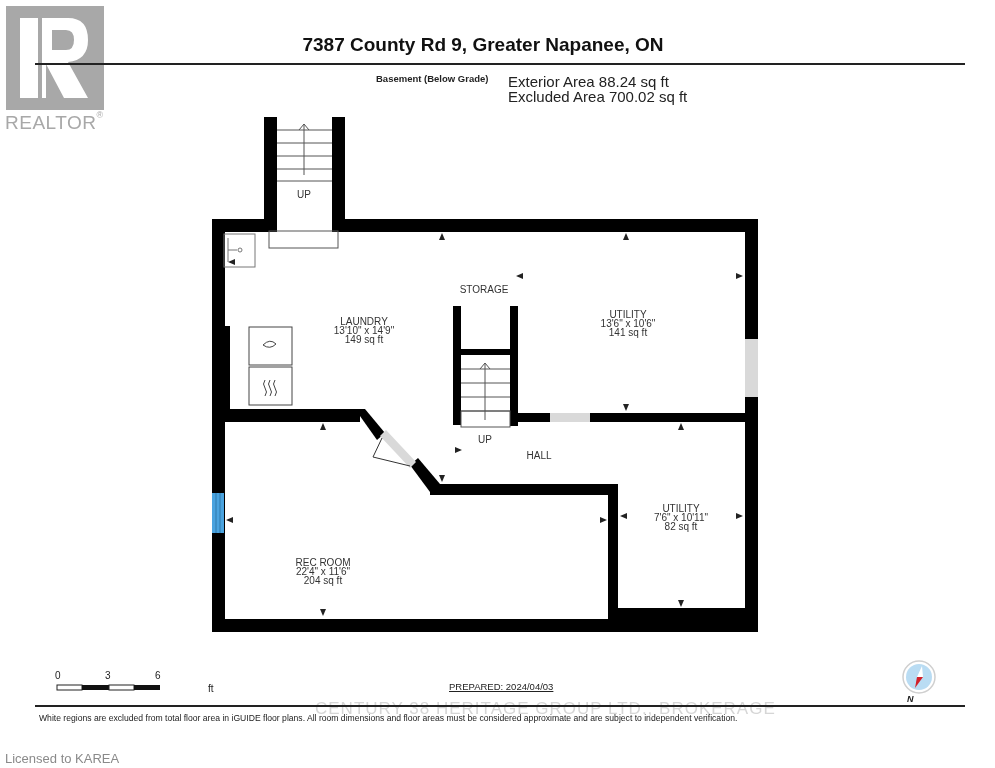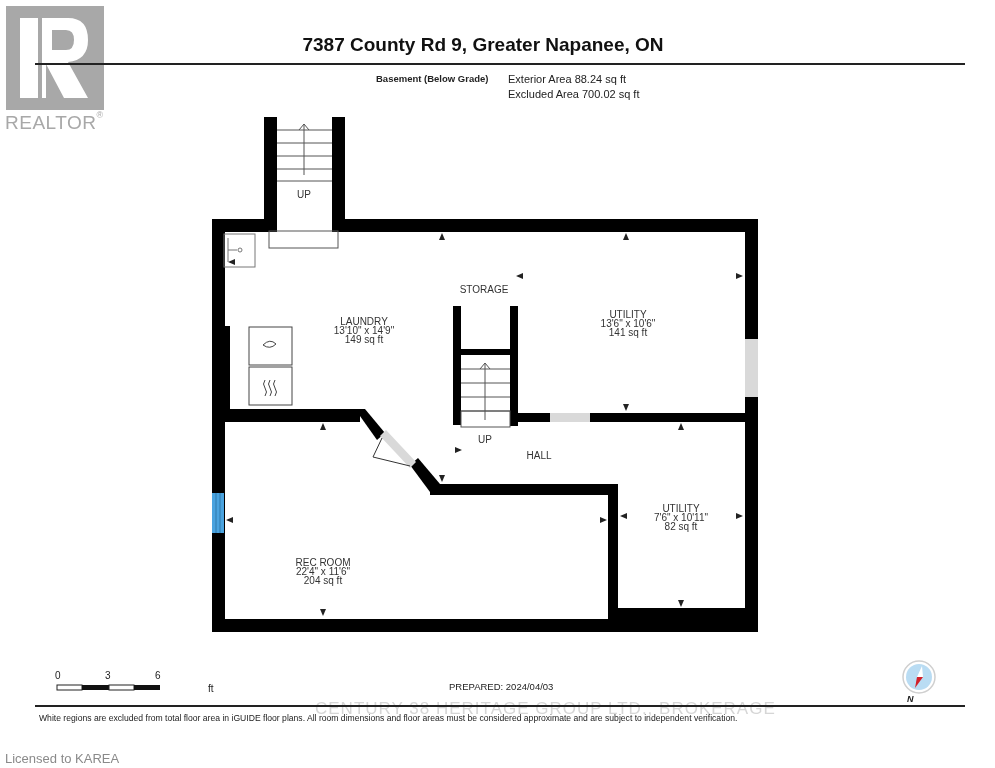--- a/index.html
+++ b/index.html
@@ -4,25 +4,25 @@
 <style>
   html, body { margin:0; padding:0; background:#ffffff; }
   body { width:995px; height:768px; position:relative; overflow:hidden; font-family:"Liberation Sans", sans-serif; color:#111; }
   .abs { position:absolute; }
   .realtor-logo { left:6px; top:6px; width:98px; height:104px; }
   .realtor-text { left:5px; top:112px; font-size:19px; color:#a8a8a8; letter-spacing:0.5px; }
   .realtor-text sup { font-size:9px; vertical-align:top; position:relative; top:-2px; }
   .title { left:0; width:966px; top:34px; text-align:center; font-weight:bold; font-size:19px; color:#111; }
   .title-rule { left:35px; top:63px; width:930px; height:2px; background:#222; }
   .level-name { left:376px; top:73px; font-size:9.5px; font-weight:bold; color:#222; }
-  .area-line { left:508px; font-size:11px; color:#222; }
+  .area-line { left:508px; font-size:15px; color:#222; }
   .plan { left:0; top:0; }
   .room-label { position:absolute; text-align:center; font-size:10px; color:#333; line-height:9px; transform:translateX(-50%); white-space:nowrap; }
   .scale-num { font-size:10px; color:#222; position:absolute; }
-  .prepared { left:449px; top:681px; font-size:9.5px; color:#222; }
+  .prepared { left:449px; top:681px; font-size:9.5px; color:#222;text-decoration:underline; }
   .bottom-rule { left:35px; top:705px; width:930px; height:2px; background:#222; }
   .watermark { left:315px; top:699px; font-size:17px; color:#d6d6d6; letter-spacing:1px; white-space:nowrap; }
   .disclaimer { left:39px; top:713px; font-size:8.6px; color:#222; white-space:nowrap; }
   .licensed { left:5px; top:751px; font-size:13px; color:#8a8a8a; }
   .compass { left:902px; top:660px; width:34px; height:34px; }
   .compass-n { left:907px; top:694px; font-size:9px; font-style:italic; font-weight:bold; color:#222; }
 </style>
 </head>
 <body>
 

